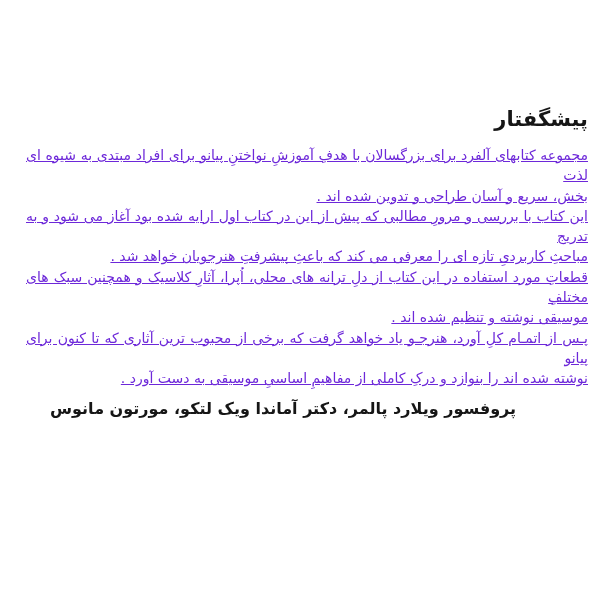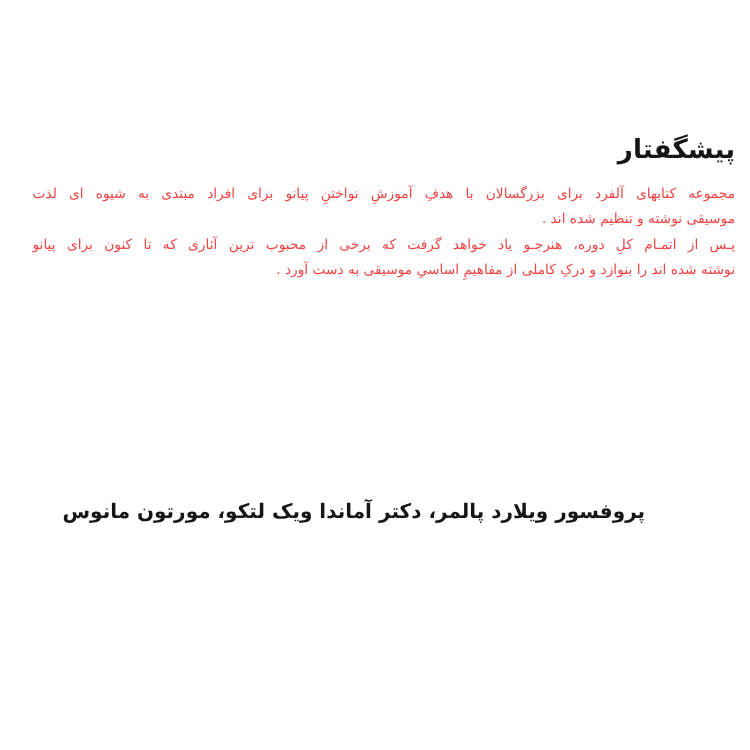--- a/index.html
+++ b/index.html
@@ -26,22 +26,23 @@
     line-height: 30px;
     white-space: nowrap;
     color: #161616;
   }
   .preface-body {
     position: absolute;
     top: 145px;
     left: 26px;
     right: 12px;
     direction: rtl;
-    font-size: 11px;
-    color: #ef4444;
+    font-size: 14px;
+    color: #6d28d9;
+    text-decoration: underline;
   }
   .pline {
     line-height: 20.3px;
     min-height: 20.3px;
   }
   
   .pline.justified {
     text-align: justify;
     text-align-last: justify;
   }
@@ -64,20 +65,24 @@
 </style>
 </head>
 <body>
 
 <div class="page">
 
   <div class="page-title">پیشگفتار</div>
 
   <div class="preface-body">
     <div class="pline justified">مجموعه کتابهای آلفرد برای بزرگسالان با هدفِ آموزشِ نواختنِ پیانو برای افراد مبتدی به شیوه ای لذت</div>
+    <div class="pline lastline">بخش، سریع و آسان طراحی و تدوین شده اند .</div>
+    <div class="pline justified">این کتاب با بررسی و مرورِ مطالبی که پیش از این در کتاب اول ارایه شده بود آغاز می شود و به تدریج</div>
+    <div class="pline lastline">مباحثِ کاربردیِ تازه ای را معرفی می کند که باعثِ پیشرفتِ هنرجویان خواهد شد .</div>
+    <div class="pline justified">قطعاتِ مورد استفاده در این کتاب از دلِ ترانه های محلی، اُپرا، آثارِ کلاسیک و همچنین سبک های مختلفِ</div>
     <div class="pline lastline">موسیقی نوشته و تنظیم شده اند .</div>
-    <div class="pline justified">پـس از اتمـام کلِ دوره، هنرجـو یاد خواهد گرفت که برخی از محبوب ترین آثاری که تا کنون برای پیانو</div>
+    <div class="pline justified">پـس از اتمـام کلِ آورد، هنرجـو یاد خواهد گرفت که برخی از محبوب ترین آثاری که تا کنون برای پیانو</div>
     <div class="pline lastline">نوشته شده اند را بنوازد و درکِ کاملی از مفاهیمِ اساسیِ موسیقی به دست آورد .</div>
   </div>
 
   <div class="authors-line">پروفسور ویلارد پالمر، دکتر آماندا ویک لتکو، مورتون مانوس</div>
 
 </div>
 
 </body></html>

